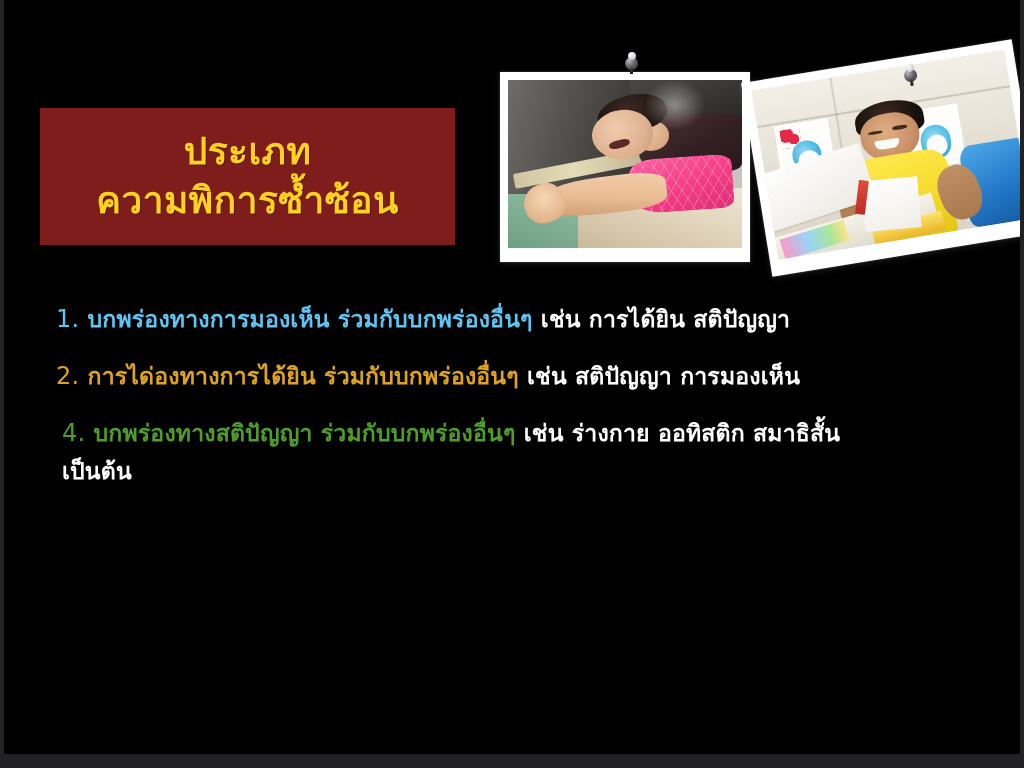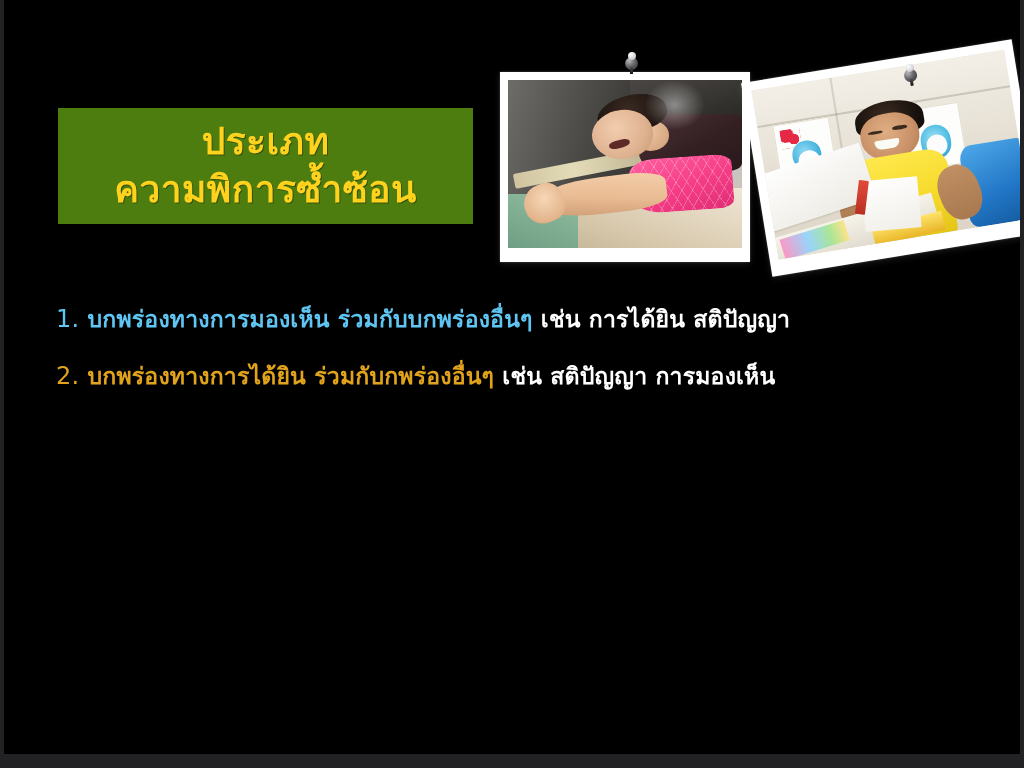--- a/index.html
+++ b/index.html
@@ -22,25 +22,25 @@
     top: 0px;
     width: 1016px;
     height: 754px;
     background: #000000;
     overflow: hidden;
   }
 
   
   #title-box {
     position: absolute;
-    left: 54px;
+    left: 36px;
     top: 108px;
     width: 415px;
-    height: 116px;
-    background: #4d7c0f;
+    height: 137px;
+    background: #7f1d1d;
     display: flex;
     align-items: center;
     justify-content: center;
   }
   #title-text {
     color: #ffd21e;
     font-weight: bold;
     font-size: 37px;
     line-height: 1.30;
     text-align: center;
@@ -436,20 +436,26 @@
     <div class="item accent-1" id="item-1">
       <p>
         <span class="num">1.</span>
         <span class="lead">บกพร่องทางการมองเห็น ร่วมกับบกพร่องอื่นๆ</span><span class="cont"> เช่น การได้ยิน สติปัญญา</span>
       </p>
     </div>
 
     <div class="item accent-2" id="item-2">
       <p>
         <span class="num">2.</span>
-        <span class="lead">บกพร่องทางการได้ยิน ร่วมกับกพร่องอื่นๆ</span><span class="cont"> เช่น สติปัญญา การมองเห็น</span>
+        <span class="lead">การได่องทางการได้ยิน ร่วมกับบกพร่องอื่นๆ</span><span class="cont"> เช่น สติปัญญา การมองเห็น</span>
       </p>
     </div>
 
 
+    <div class="item accent-4" id="item-4">
+      <p>
+        <span class="num">4.</span>
+        <span class="lead">บกพร่องทางสติปัญญา ร่วมกับบกพร่องอื่นๆ</span><span class="cont"> เช่น ร่างกาย ออทิสติก สมาธิสั้น เป็นต้น</span>
+      </p>
+    </div>
 
   </div>
 </div>
 
 </body></html>

